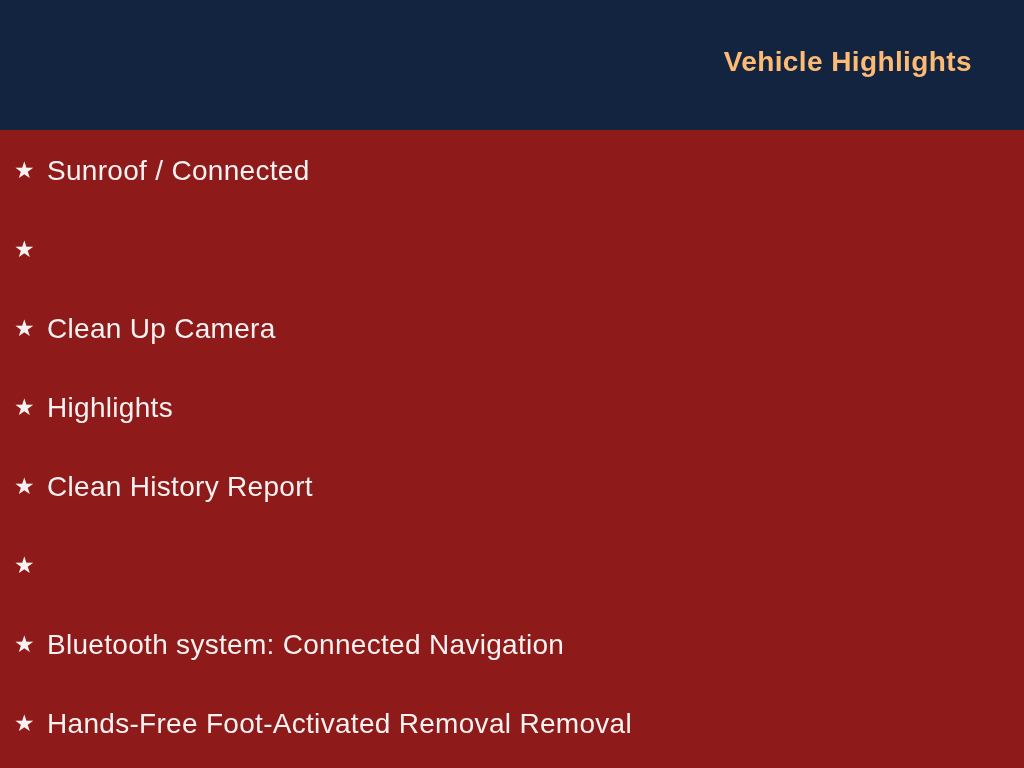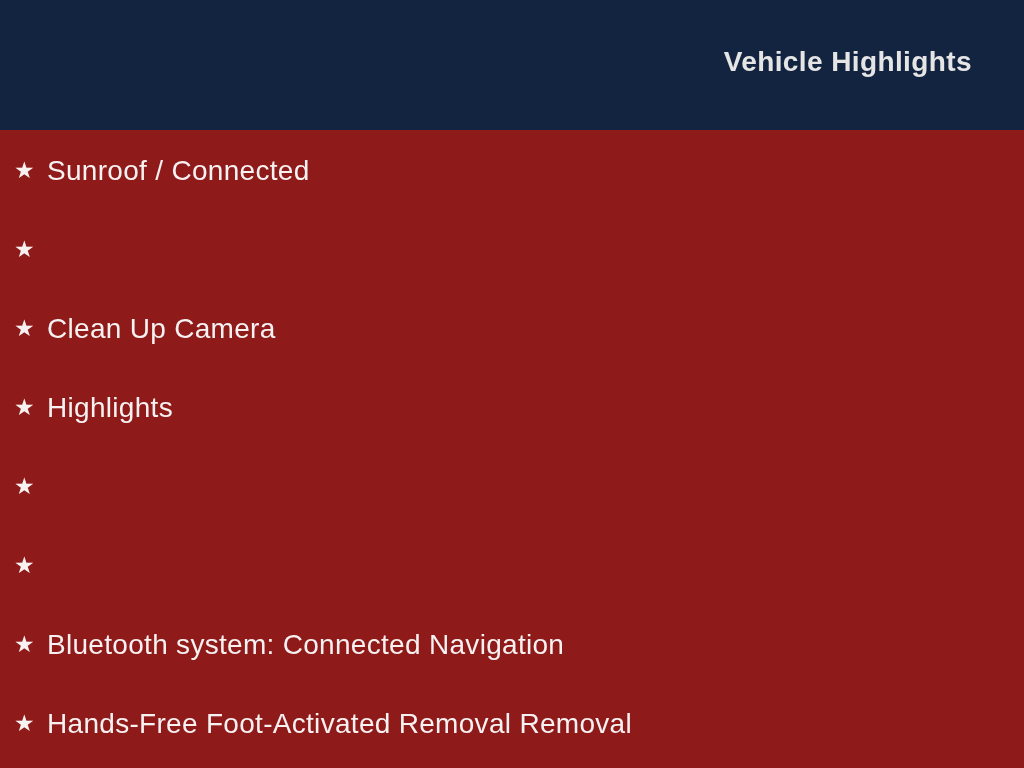--- a/index.html
+++ b/index.html
@@ -63,21 +63,21 @@
   .label {
     white-space: nowrap;
   }
 </style>
 </head>
 <body>
 
 <div class="slide">
 
   <div class="header" style="background: rgb(19, 36, 64);">
-    <div class="header-title" style="color: #e5e5e5;">Vehicle Highlights</div>
+    <div class="header-title" style="color: #fdba74;">Vehicle Highlights</div>
   </div>
 
   <div class="panel" style="background: rgb(142, 26, 26); color: rgb(247, 241, 241);">
 
     <div class="item">
       <span class="star">★</span>
       <span class="label">Sunroof / Connected</span>
     </div>
 
     <div class="item">
@@ -89,20 +89,21 @@
       <span class="label">Clean Up Camera</span>
     </div>
 
     <div class="item">
       <span class="star">★</span>
       <span class="label">Highlights</span>
     </div>
 
     <div class="item">
       <span class="star">★</span>
+      <span class="label">Clean History Report</span>
     </div>
 
     <div class="item">
       <span class="star">★</span>
     </div>
 
     <div class="item">
       <span class="star">★</span>
       <span class="label">Bluetooth system: Connected Navigation</span>
     </div>

